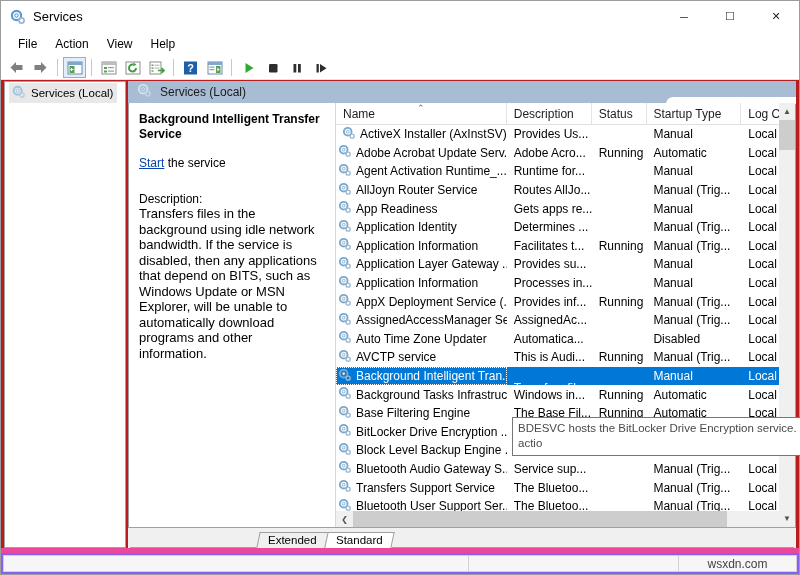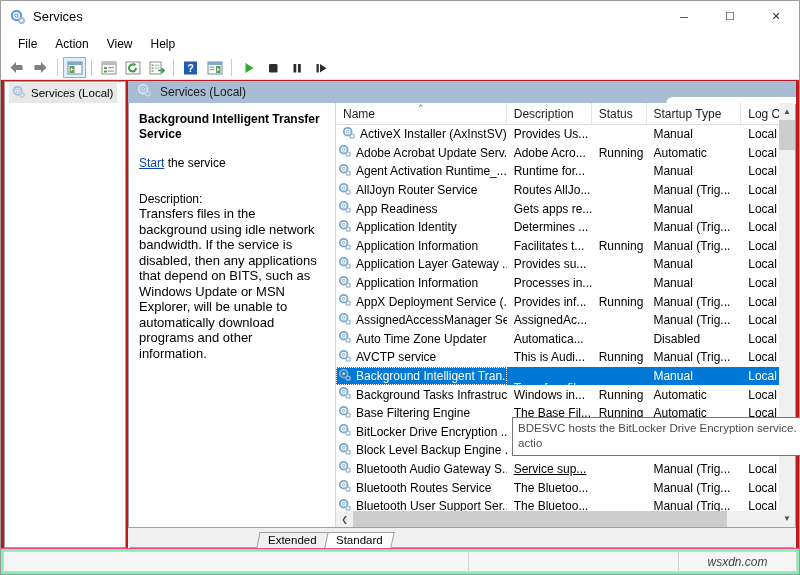--- a/index.html
+++ b/index.html
@@ -264,25 +264,24 @@
     margin-right: -1px;
     transform: skewX(-12deg);
     position: relative; z-index: 2;
   }
   .tab span { display: inline-block; transform: skewX(12deg); }
   .tab.active { background: #ffffff; z-index: 3; }
 
   
   .statusbar {
     height: 26px; flex: 0 0 26px;
-    background: #86efac;
+    background: #8b5cf6;
     display: flex; align-items: stretch;
-    border-top: 1px solid #ec4899;
+    border-top: 5px solid #ec4899;
     padding: 2px;
-    font-style: italic;
   }
   .sb-left { flex: 1 1 auto; border: 1px solid #d2d2d2; background: #f6f6f6; }
   .sb-mid { width: 210px; border: 1px solid #d2d2d2; border-left: none; background: #f6f6f6; }
   .sb-right {
     width: 118px; border: 1px solid #d2d2d2; border-left: none;
     background: #f6f6f6;
     display: flex; align-items: center; justify-content: center;
     font-size: 12px; color: #444;
   }
 </style>
@@ -721,33 +720,33 @@
               </div>
               <div class="lv-row">
                 <div class="cell name" style="width: 175px;">
                   <span><svg width="14" height="14" viewBox="0 0 16 16">
                       <circle cx="6.5" cy="6.5" r="4.4" fill="none" stroke="#7aa8cc" stroke-width="2.1"></circle>
                       <circle cx="6.5" cy="6.5" r="1.6" fill="#ffffff" stroke="#6f9cbf" stroke-width="0.9"></circle>
                       <circle cx="11.6" cy="11.6" r="2.3" fill="none" stroke="#9db9d2" stroke-width="1.6"></circle>
                     </svg></span>
                   <span class="nm">Bluetooth Audio Gateway S...</span>
                 </div>
-                <div class="cell" style="width: 87px; text-decoration: underline;">Service sup...</div>
+                <div class="cell" style="width: 87px;">Service sup...</div>
                 <div class="cell" style="width: 56px;"></div>
                 <div class="cell" style="width: 97px;">Manual (Trig...</div>
                 <div class="cell" style="width: 55px;">Local Se</div>
               </div>
               <div class="lv-row">
                 <div class="cell name" style="width: 175px;">
                   <span><svg width="14" height="14" viewBox="0 0 16 16">
                       <circle cx="6.5" cy="6.5" r="4.4" fill="none" stroke="#7aa8cc" stroke-width="2.1"></circle>
                       <circle cx="6.5" cy="6.5" r="1.6" fill="#ffffff" stroke="#6f9cbf" stroke-width="0.9"></circle>
                       <circle cx="11.6" cy="11.6" r="2.3" fill="none" stroke="#9db9d2" stroke-width="1.6"></circle>
                     </svg></span>
-                  <span class="nm">Bluetooth Routes Service</span>
+                  <span class="nm">Transfers Support Service</span>
                 </div>
                 <div class="cell" style="width: 87px;">The Bluetoo...</div>
                 <div class="cell" style="width: 56px;"></div>
                 <div class="cell" style="width: 97px;">Manual (Trig...</div>
                 <div class="cell" style="width: 55px;">Local Se</div>
               </div>
               <div class="lv-row">
                 <div class="cell name" style="width: 175px;">
                   <span><svg width="14" height="14" viewBox="0 0 16 16">
                       <circle cx="6.5" cy="6.5" r="4.4" fill="none" stroke="#7aa8cc" stroke-width="2.1"></circle>

